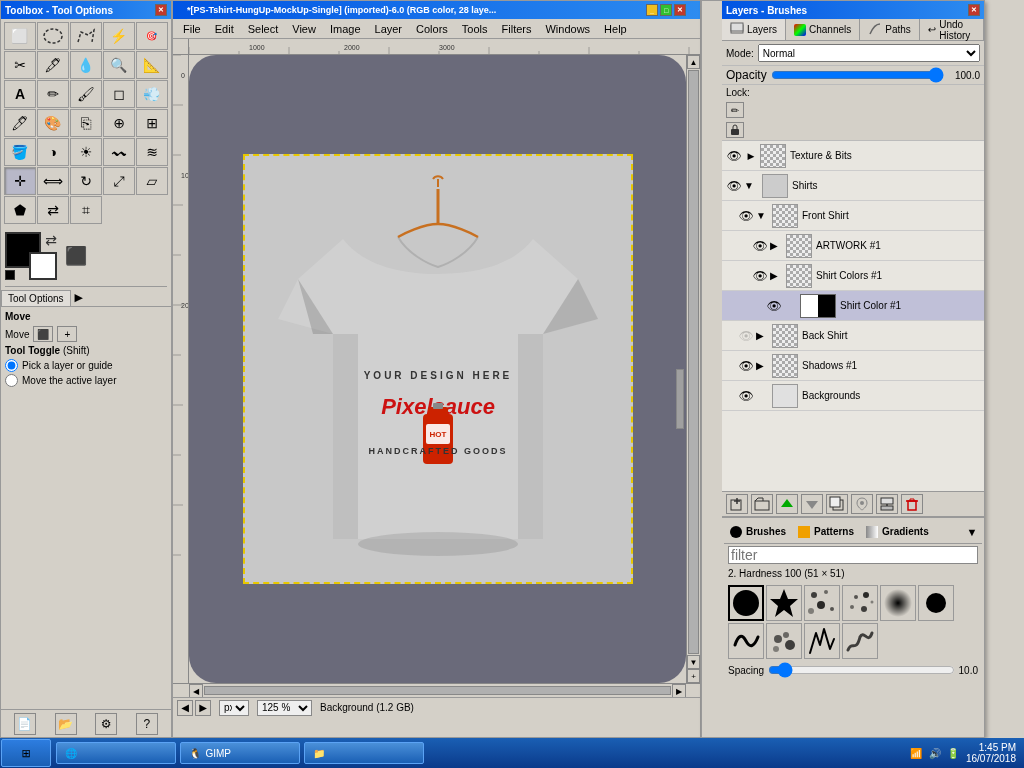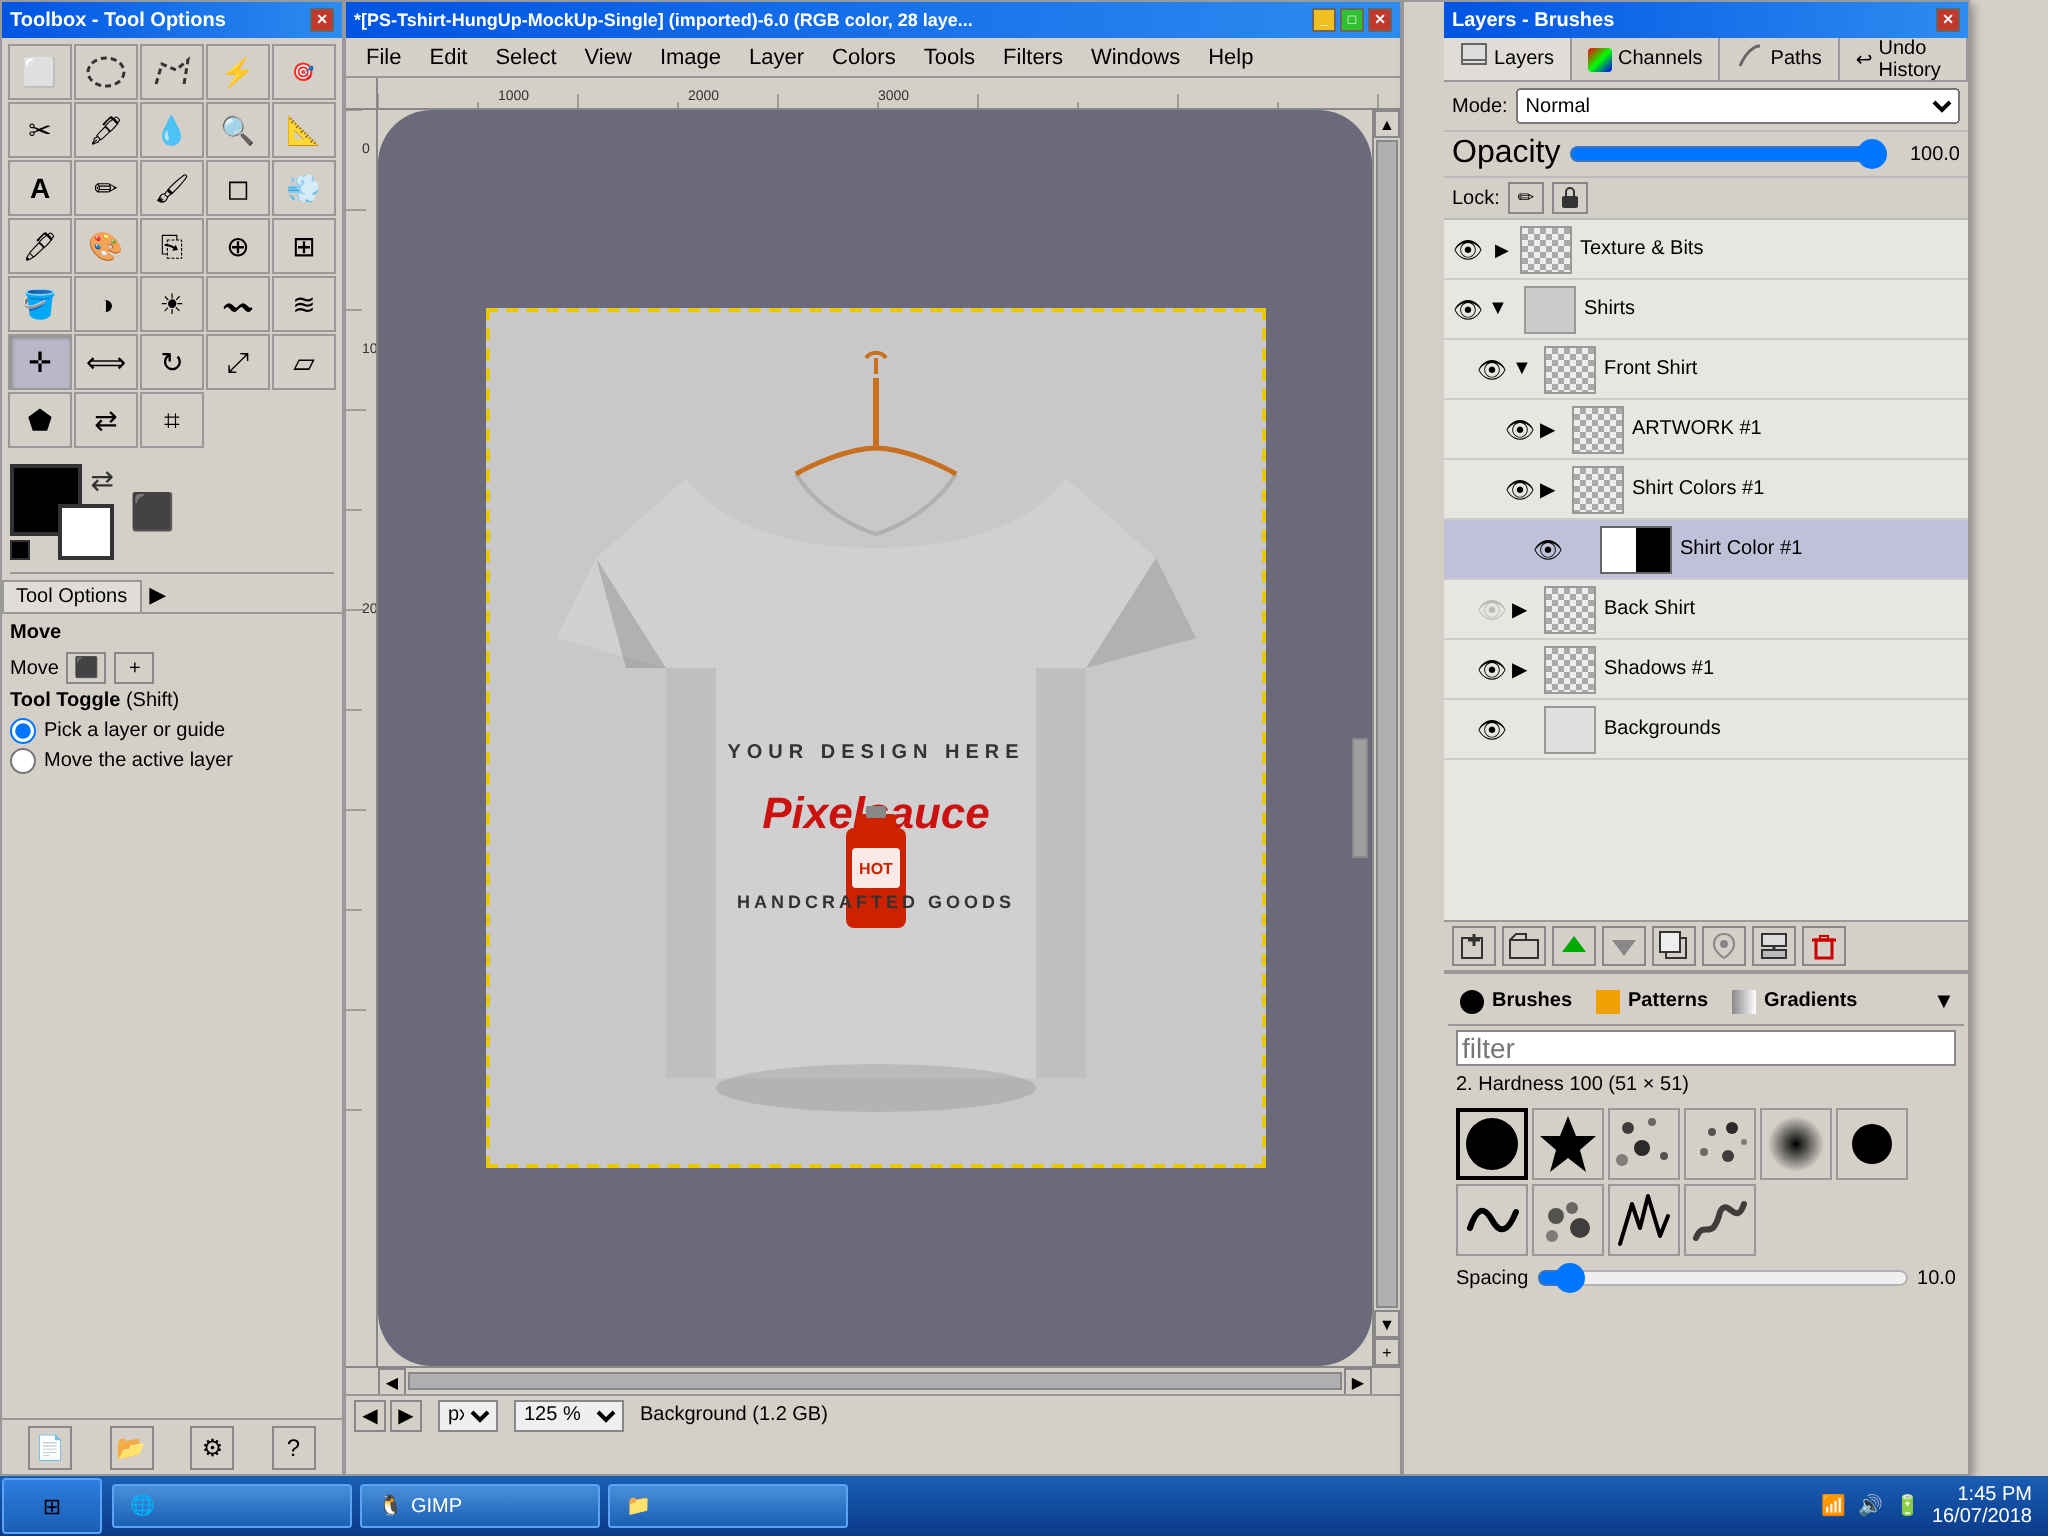--- a/index.html
+++ b/index.html
@@ -16,21 +16,21 @@
     
     .toolbox-window { position: absolute; top: 0; left: 0; width: 172px; height: 738px; background: #d4d0c8; border: 1px solid #999; box-shadow: 2px 2px 4px rgba(0,0,0,0.3); }
     .toolbox-titlebar { height: 18px; background: linear-gradient(to right, #0054e3, #2d8cf0); display: flex; align-items: center; justify-content: space-between; padding: 0 4px; color: white; font-size: 10px; font-weight: bold; }
     .tool-btn { width: 32px; height: 28px; background: #d4d0c8; border: 1px solid #999; display: flex; align-items: center; justify-content: center; cursor: pointer; font-size: 14px; }
 
     
     .colors-section { padding: 4px; display: flex; align-items: center; gap: 4px; }
 
     
     .canvas-window { position: absolute; top: 0; left: 172px; width: 529px; height: 738px; background: #d4d0c8; border: 1px solid #999; }
-    .canvas-titlebar { height: 18px; background: linear-gradient(to right, #0054e3, #2d8cf0); display: flex; align-items: center; justify-content: space-between; padding: 0 4px; color: white; font-size: 10px; font-weight: bold; }
+    .canvas-titlebar { height: 18px; background: linear-gradient(to right, #0054e3, #2d8cf0); display: flex; align-items: center; justify-content: space-between; padding: 0 14px; color: white; font-size: 10px; font-weight: bold; }
 
     
     .menu-bar { height: 20px; background: #d4d0c8; display: flex; align-items: center; padding: 0 4px; gap: 2px; border-bottom: 1px solid #999; }
     .menu-item { padding: 2px 6px; font-size: 11px; cursor: pointer; }
 
     
     .status-bar { height: 20px; background: #d4d0c8; border-top: 1px solid #999; display: flex; align-items: center; padding: 0 4px; gap: 8px; font-size: 10px; }
 
     
     .layers-window { position: absolute; top: 0; left: 701px; width: 284px; height: 738px; background: #d4d0c8; border: 1px solid #999; box-shadow: 2px 2px 4px rgba(0,0,0,0.3); padding-left: 20px; }
@@ -39,21 +39,21 @@
     
     .layers-tabs { display: flex; background: #d4d0c8; border-bottom: 1px solid #999; height: 22px; }
     .ltab { padding: 2px 8px; font-size: 10px; cursor: pointer; display: flex; align-items: center; gap: 3px; border-right: 1px solid #999; }
     .ltab.active { background: #e0ddd8; }
 
     
     .layers-mode { display: flex; align-items: center; padding: 3px 4px; gap: 4px; border-bottom: 1px solid #bbb; }
     .layers-mode select { flex: 1; font-size: 10px; height: 18px; }
     .layers-opacity { display: flex; align-items: center; padding: 2px 4px; gap: 4px; border-bottom: 1px solid #bbb; }
     .layers-opacity input { flex: 1; height: 14px; }
-    .layers-lock { display: flex; align-items: center; padding: 2px 4px; gap: 4px; border-bottom: 1px solid #bbb; font-size: 10px; }
+    .layers-lock { display: flex; padding: 2px 4px; gap: 4px; border-bottom: 1px solid #bbb; font-size: 10px; flex-direction: column; }
     .lock-btn { width: 18px; height: 16px; background: #d4d0c8; border: 1px solid #888; display: flex; align-items: center; justify-content: center; cursor: pointer; font-size: 10px; }
 
     
     .layer-list { overflow-y: auto; height: 350px; background: #e8e6e0; }
     .layer-item { display: flex; align-items: center; height: 30px; border-bottom: 1px solid #ccc; padding: 0 2px; cursor: pointer; }
     .layer-item.selected { background: #c0c0d8; }
     .layer-eye { width: 20px; display: flex; align-items: center; justify-content: center; cursor: pointer; }
     .layer-expand { width: 14px; display: flex; align-items: center; justify-content: center; font-size: 9px; cursor: pointer; }
     .layer-thumb { width: 26px; height: 24px; background: #ccc; border: 1px solid #999; margin: 0 2px; display: flex; align-items: center; justify-content: center; overflow: hidden; }
     .layer-name { flex: 1; font-size: 10px; padding: 0 2px; }
@@ -406,21 +406,21 @@
   </div>
 
   <div class="layers-mode">
     <span style="font-size:10px;">Mode:</span>
     <select style="flex:1; font-size:10px; height:18px;">
       <option>Normal</option>
     </select>
   </div>
 
   <div class="layers-opacity">
-    <span style="font-size:16px;">Opacity</span>
+    <span style="font-size:12px;">Opacity</span>
     <input type="range" min="0" max="100" value="100" style="flex: 1 1 0%; height: 14px;">
     <span style="font-size:10px; width:32px; text-align:right;">100.0</span>
   </div>
 
   <div class="layers-lock">
     <span>Lock:</span>
     <div class="lock-btn">✏</div>
     <div class="lock-btn">
       <svg width="12" height="12">
           <rect x="2" y="5" width="8" height="6" rx="1" fill="#333"></rect>

